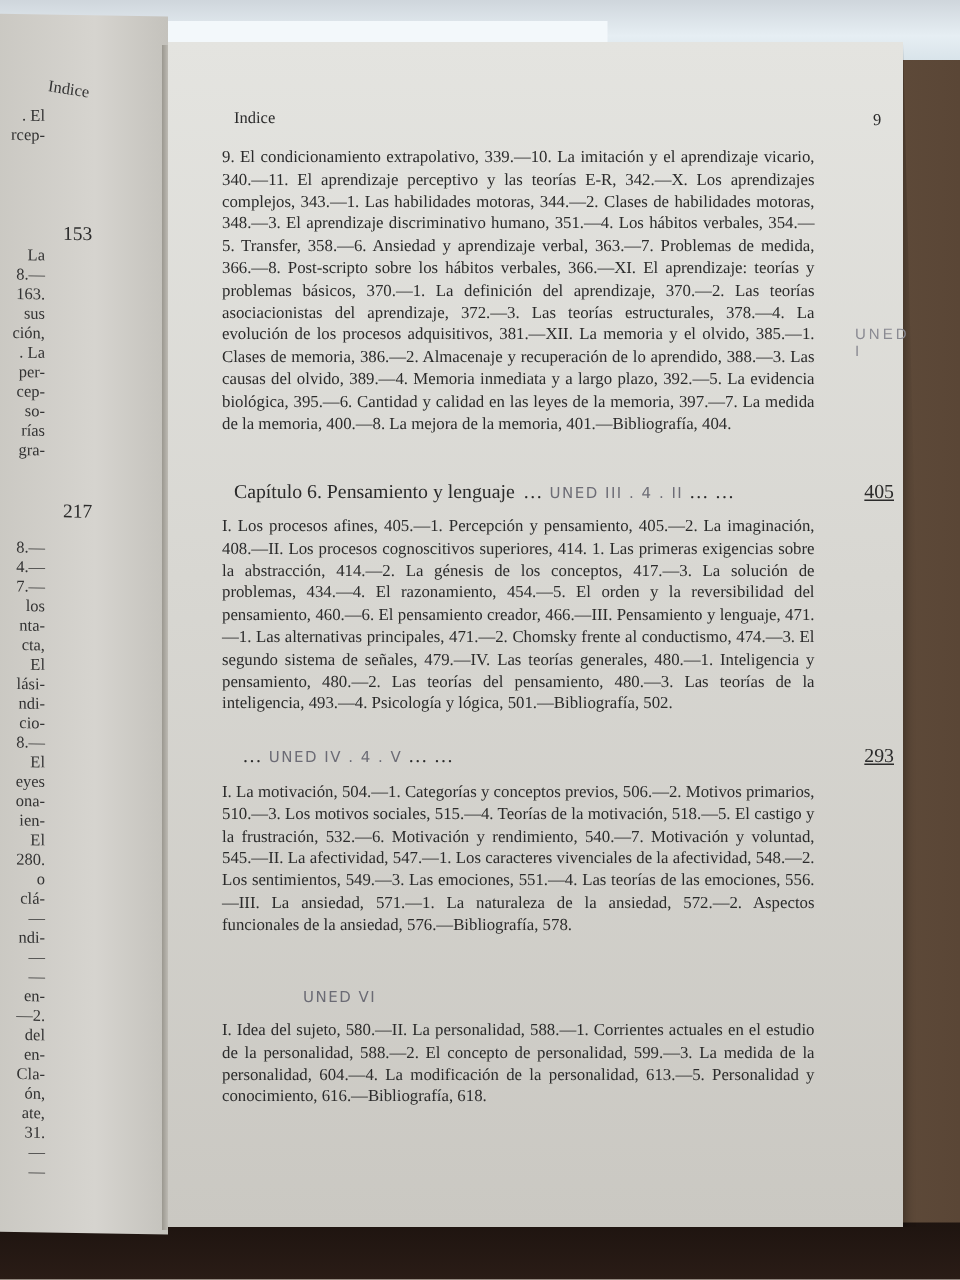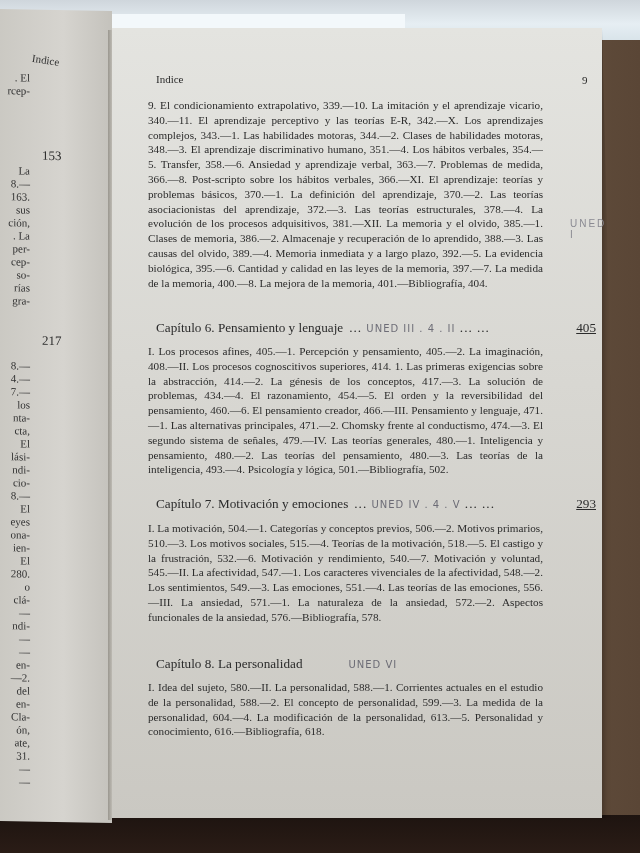--- a/index.html
+++ b/index.html
@@ -152,31 +152,29 @@
     <span class="ch-dots">
       <span>...</span>
       <span class="handnote">UNED III . 4 . II</span>
       <span>... ...</span>
     </span>
     <span class="ch-page">405</span>
   </div>
   <div class="block" style="top:316px">I. Los procesos afines, 405.—1. Percepción y pensamiento, 405.—2. La imaginación, 408.—II. Los procesos cognoscitivos superiores, 414. 1. Las primeras exigencias sobre la abstracción, 414.—2. La génesis de los conceptos, 417.—3. La solución de problemas, 434.—4. El razonamiento, 454.—5. El orden y la reversibilidad del pensamiento, 460.—6. El pensamiento creador, 466.—III. Pensamiento y lenguaje, 471.—1. Las alternativas principales, 471.—2. Chomsky frente al conductismo, 474.—3. El segundo sistema de señales, 479.—IV. Las teorías generales, 480.—1. Inteligencia y pensamiento, 480.—2. Las teorías del pensamiento, 480.—3. Las teorías de la inteligencia, 493.—4. Psicología y lógica, 501.—Bibliografía, 502.</div>
 
   <div class="chapter-head" style="top:468px">
-    <span class="ch-title">Capítulo 7.  Motivación y emociones</span>
     <span class="ch-dots">
       <span>...</span>
       <span class="handnote">UNED IV . 4 . V</span>
       <span>... ...</span>
     </span>
     <span class="ch-page">293</span>
   </div>
   <div class="block" style="top:493px">I. La motivación, 504.—1. Categorías y conceptos previos, 506.—2. Motivos primarios, 510.—3. Los motivos sociales, 515.—4. Teorías de la motivación, 518.—5. El castigo y la frustración, 532.—6. Motivación y rendimiento, 540.—7. Motivación y voluntad, 545.—II. La afectividad, 547.—1. Los caracteres vivenciales de la afectividad, 548.—2. Los sentimientos, 549.—3. Las emociones, 551.—4. Las teorías de las emociones, 556.—III. La ansiedad, 571.—1. La naturaleza de la ansiedad, 572.—2. Aspectos funcionales de la ansiedad, 576.—Bibliografía, 578.</div>
 
   <div class="chapter-head" style="top:628px">
-    <span class="ch-title">Capítulo 8.  La personalidad</span>
     <span class="ch-dots" style="padding-left:40px">
       <span class="handnote">UNED VI</span>
     </span>
     <span class="ch-page"></span>
   </div>
   <div class="block" style="top:652px">I. Idea del sujeto, 580.—II. La personalidad, 588.—1. Corrientes actuales en el estudio de la personalidad, 588.—2. El concepto de personalidad, 599.—3. La medida de la personalidad, 604.—4. La modificación de la personalidad, 613.—5. Personalidad y conocimiento, 616.—Bibliografía, 618.</div>
 </div>
 
 </body></html>

